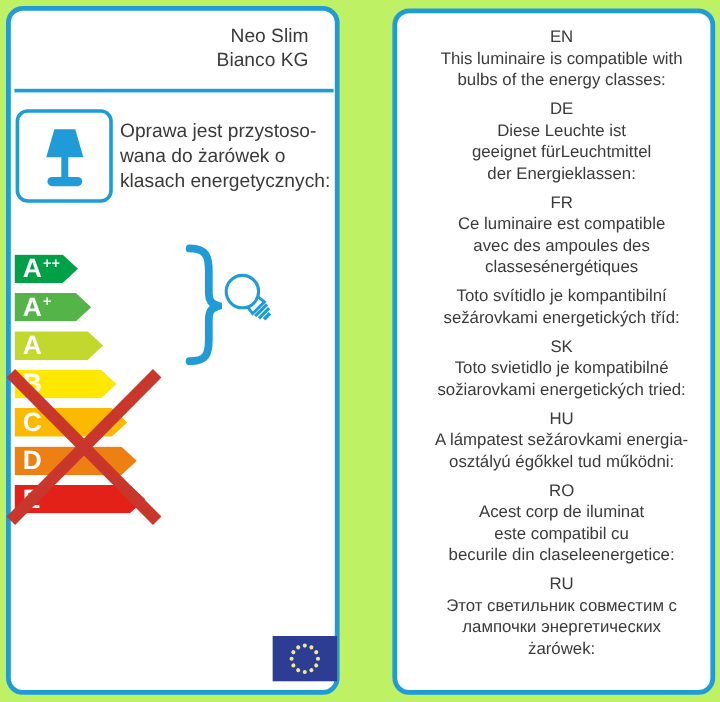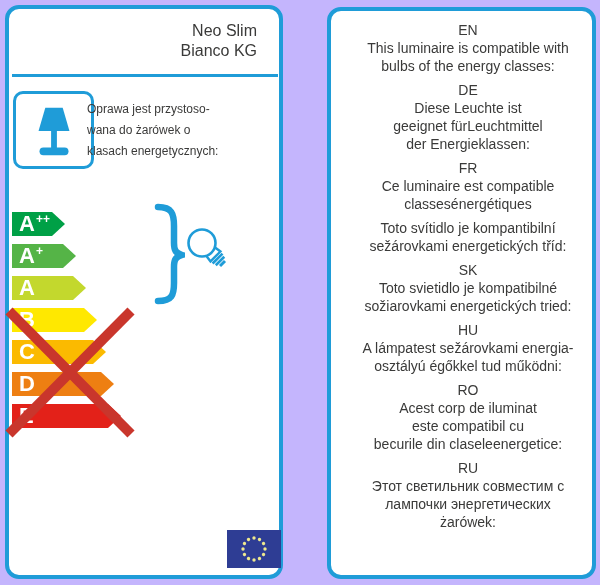--- a/index.html
+++ b/index.html
@@ -5,32 +5,32 @@
   :root{
     --blue:#1f9cd8;
     --text:#3a3a39;
     --cross:#c9362c;
     --flag-blue:#2e3d94;
     --flag-star:#efe98f;
   }
   *{margin:0;padding:0;box-sizing:border-box;}
   html,body{background:#fff;}
   body{width:600px;height:585px;font-family:"Liberation Sans",sans-serif;color:var(--text);}
-  .stage{position:relative;width:600px;height:585px;background:#c4b5fd;overflow:hidden;}
+  .stage{position:relative;width:600px;height:585px;background:#bef264;overflow:hidden;}
   .panel{position:absolute;border:4px solid var(--blue);border-radius:14px;background:#fff;}
   .panel-left{left:5px;top:5px;width:278px;height:574px;}
   .panel-right{left:327px;top:7px;width:269px;height:572px;}
 
   .product-title{position:absolute;top:21px;left:60px;width:197px;text-align:right;
     font-size:16px;line-height:20px;color:var(--text);}
   .divider{position:absolute;left:12px;top:74px;width:266px;height:3px;background:var(--blue);}
 
   .lamp-box{position:absolute;left:13px;top:91px;width:81px;height:78px;border:3px solid var(--blue);
     border-radius:10px;display:flex;align-items:center;justify-content:center;background:#fff;}
-  .lamp-note{position:absolute;left:87px;top:99px;width:180px;font-size:12px;line-height:21px;color:var(--text);}
+  .lamp-note{position:absolute;left:100px;top:99px;width:180px;font-size:16px;line-height:21px;color:var(--text);}
 
   .arrow-list{position:absolute;left:12px;top:212px;}
   .arrow{height:24px;margin-bottom:8px;display:flex;align-items:flex-start;color:#fff;
     font-weight:bold;font-size:22px;line-height:24px;padding-left:7px;
     clip-path:polygon(0 0,calc(100% - 13px) 0,100% 50%,calc(100% - 13px) 100%,0 100%);}
   .arrow sup{font-size:12px;line-height:12px;margin-top:1px;margin-left:1px;font-weight:bold;}
 
   .brace-wrap{position:absolute;left:151px;top:202px;}
   .bulb-wrap{position:absolute;left:174px;top:223px;}
   .redx-wrap{position:absolute;left:2px;top:301px;}
@@ -151,20 +151,21 @@
       </div>
       <div class="lang-block">
         <div class="lang-code">DE</div>
         <div class="lang-line">Diese Leuchte ist</div>
         <div class="lang-line">geeignet fürLeuchtmittel</div>
         <div class="lang-line">der Energieklassen:</div>
       </div>
       <div class="lang-block">
         <div class="lang-code">FR</div>
         <div class="lang-line">Ce luminaire est compatible</div>
+        <div class="lang-line">avec des ampoules des</div>
         <div class="lang-line">classesénergétiques</div>
       </div>
       <div class="lang-block">
         <div class="lang-line">Toto svítidlo je kompantibilní</div>
         <div class="lang-line">sežárovkami energetických tříd:</div>
       </div>
       <div class="lang-block">
         <div class="lang-code">SK</div>
         <div class="lang-line">Toto svietidlo je kompatibilné</div>
         <div class="lang-line">sožiarovkami energetických tried:</div>

